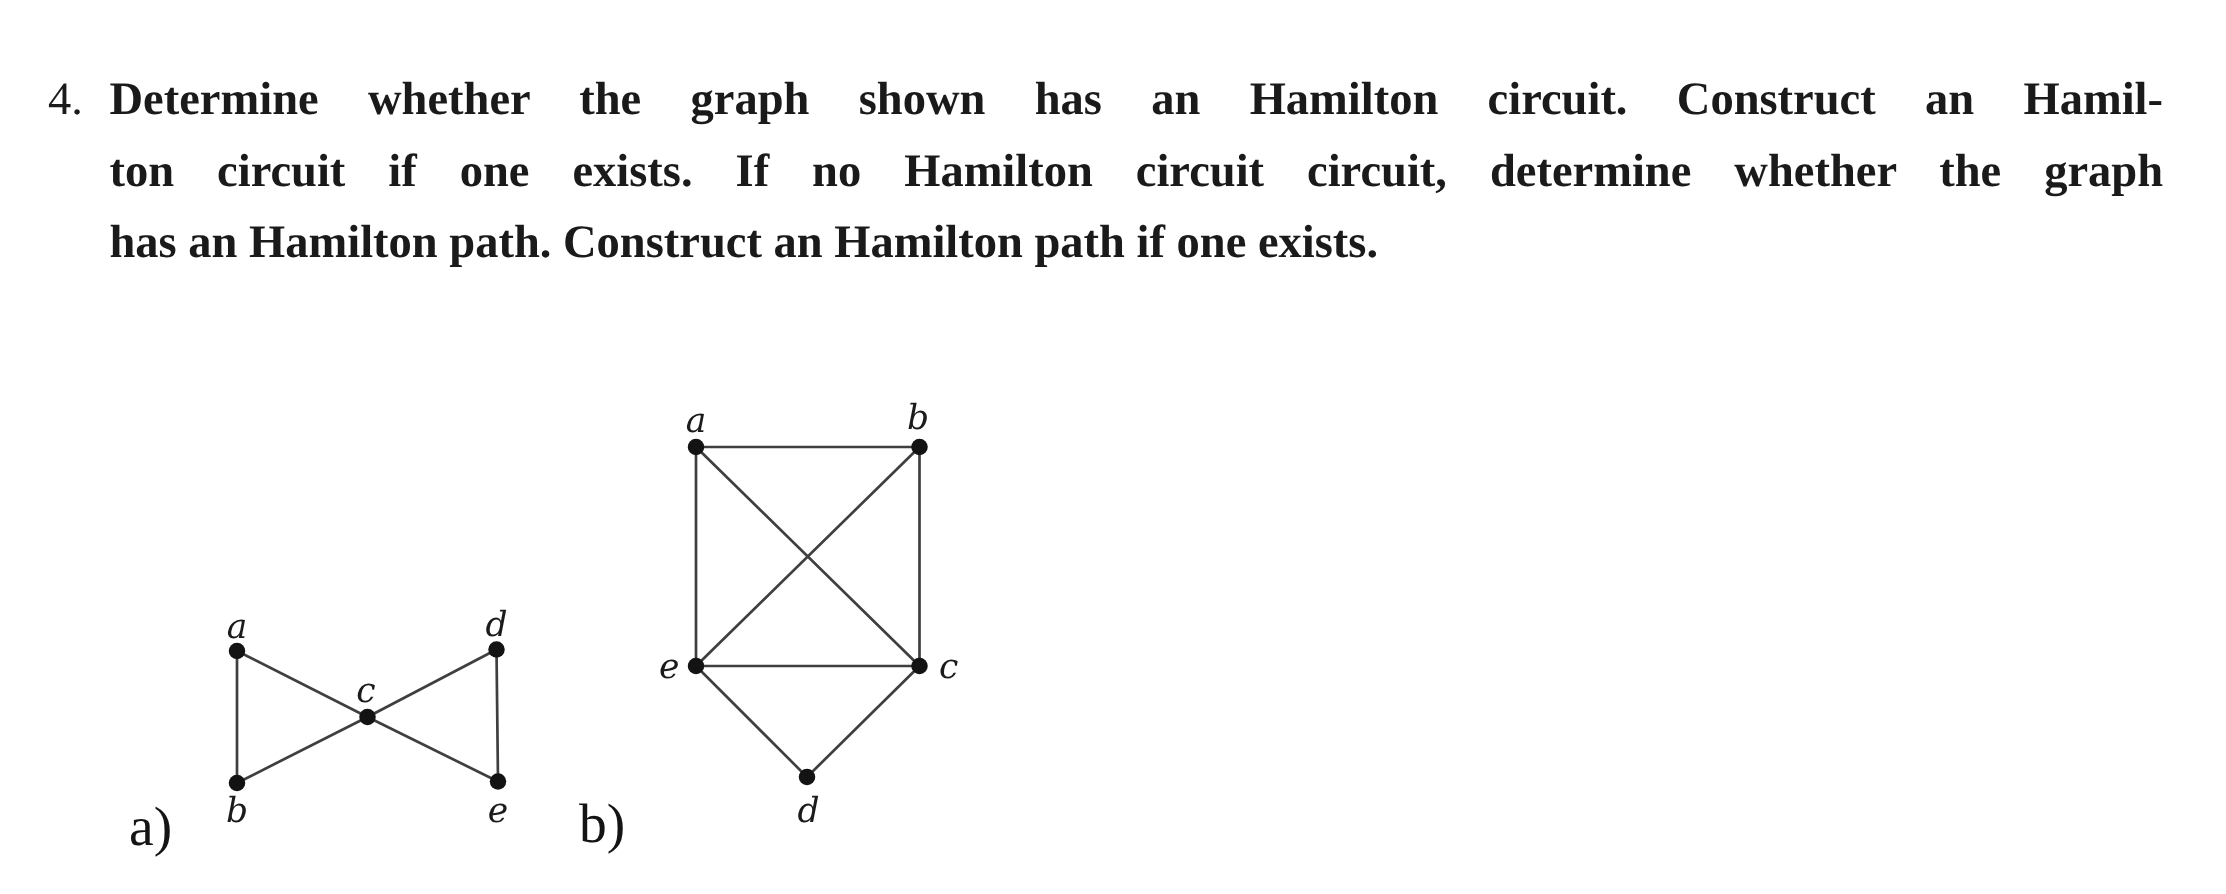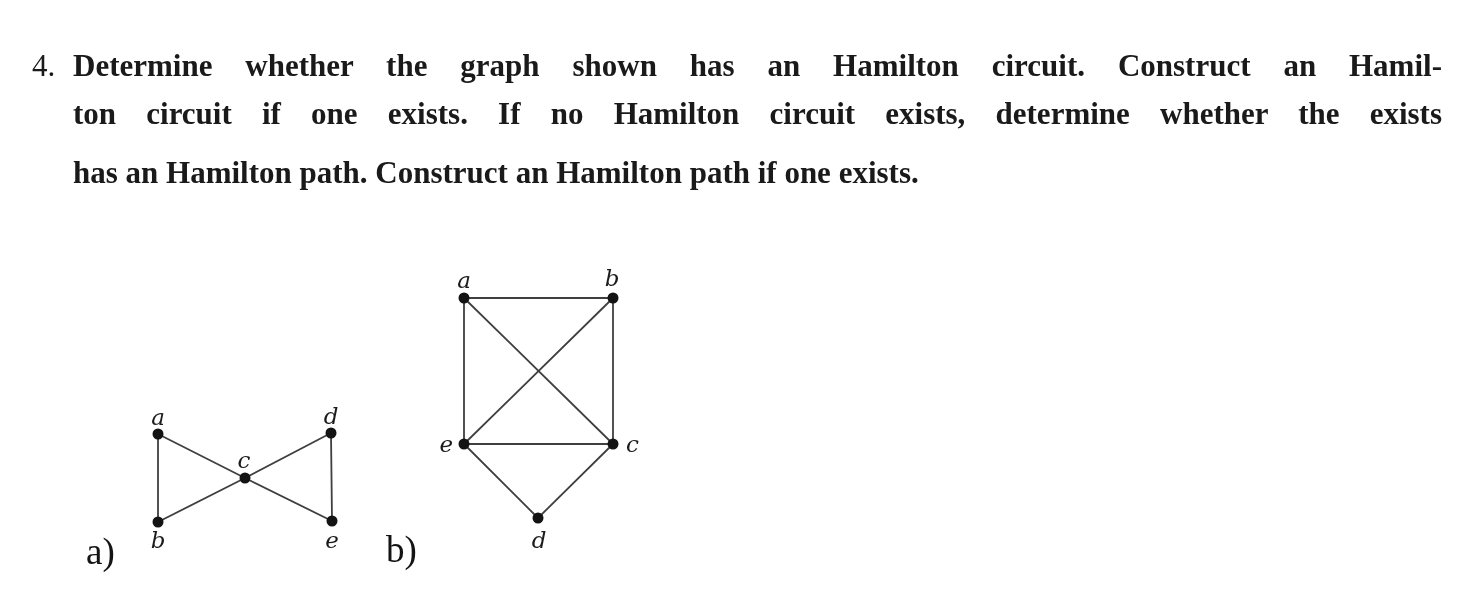--- a/index.html
+++ b/index.html
@@ -30,21 +30,20 @@
   .problem-lines {
     flex: 1;
     font-weight: bold;
   }
   .line {
     text-align: justify;
     text-align-last: justify;
   }
   .line.last {
     text-align-last: left;
-    margin-top: 12px;
   }
   #graph-svg {
     position: absolute;
     left: 0;
     top: 0;
     width: 1484px;
     height: 596px;
   }
   .fig-caption {
     position: absolute;
@@ -61,21 +60,21 @@
     fill: #1b1b1d;
   }
 </style>
 </head>
 <body>
 
 <div class="problem">
   <div class="problem-number">4.</div>
   <div class="problem-lines">
     <div class="line">Determine whether the graph shown has an Hamilton circuit. Construct an Hamil-</div>
-    <div class="line">ton circuit if one exists. If no Hamilton circuit exists, determine whether the exists</div>
+    <div class="line">ton circuit if one exists. If no Hamilton circuit circuit, determine whether the graph</div>
     <div class="line last">has an Hamilton path. Construct an Hamilton path if one exists.</div>
   </div>
 </div>
 
 <svg id="graph-svg" viewBox="0 0 1484 596">
     <g>
       <line x1="158" y1="434" x2="158" y2="522" stroke="#3f3f3f" stroke-width="1.8" stroke-linecap="round"></line>
       <line x1="158" y1="434" x2="245" y2="478" stroke="#3f3f3f" stroke-width="1.8" stroke-linecap="round"></line>
       <line x1="158" y1="522" x2="245" y2="478" stroke="#3f3f3f" stroke-width="1.8" stroke-linecap="round"></line>
       <line x1="245" y1="478" x2="331" y2="433" stroke="#3f3f3f" stroke-width="1.8" stroke-linecap="round"></line>

